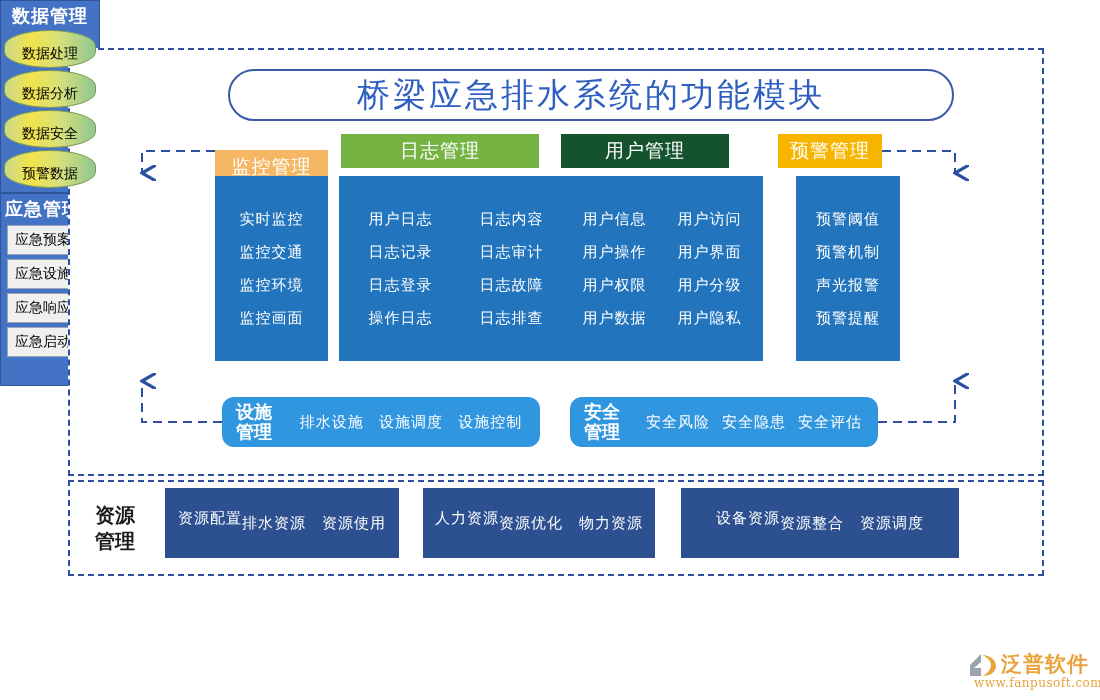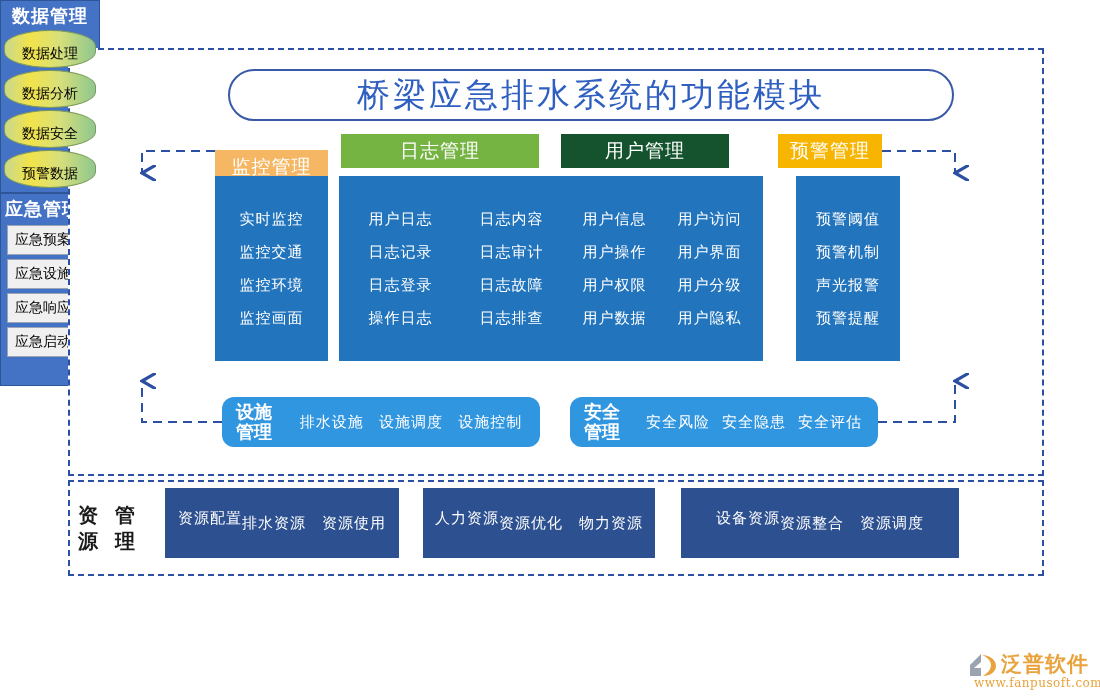--- a/index.html
+++ b/index.html
@@ -102,21 +102,21 @@
   .bar-head{
     font-size:18px;font-weight:bold;line-height:20px;padding-left:14px;width:56px;
     font-family:"DejaVu Serif","Liberation Serif",serif;
   }
   .bar-items{display:flex;flex:1;justify-content:space-around;padding-right:10px;}
   .bar-item{font-size:15px;letter-spacing:1px;}
 
   
   .res-label{
     position:absolute;left:78px;top:492px;width:74px;height:72px;
-    display:flex;flex-direction:row;justify-content:center;align-items:center;
+    display:flex;flex-direction:column;justify-content:center;align-items:center;
     font-size:20px;line-height:26px;color:#1a1a1a;font-weight:bold;
     font-family:"DejaVu Serif","Liberation Serif",serif;
   }
   .res-box{
     position:absolute;top:488px;height:70px;background:#2c5090;color:#fff;
     display:flex;align-items:center;justify-content:center;
   }
   .res-b1{left:165px;width:234px;}
   .res-b2{left:423px;width:232px;}
   .res-b3{left:681px;width:278px;}

